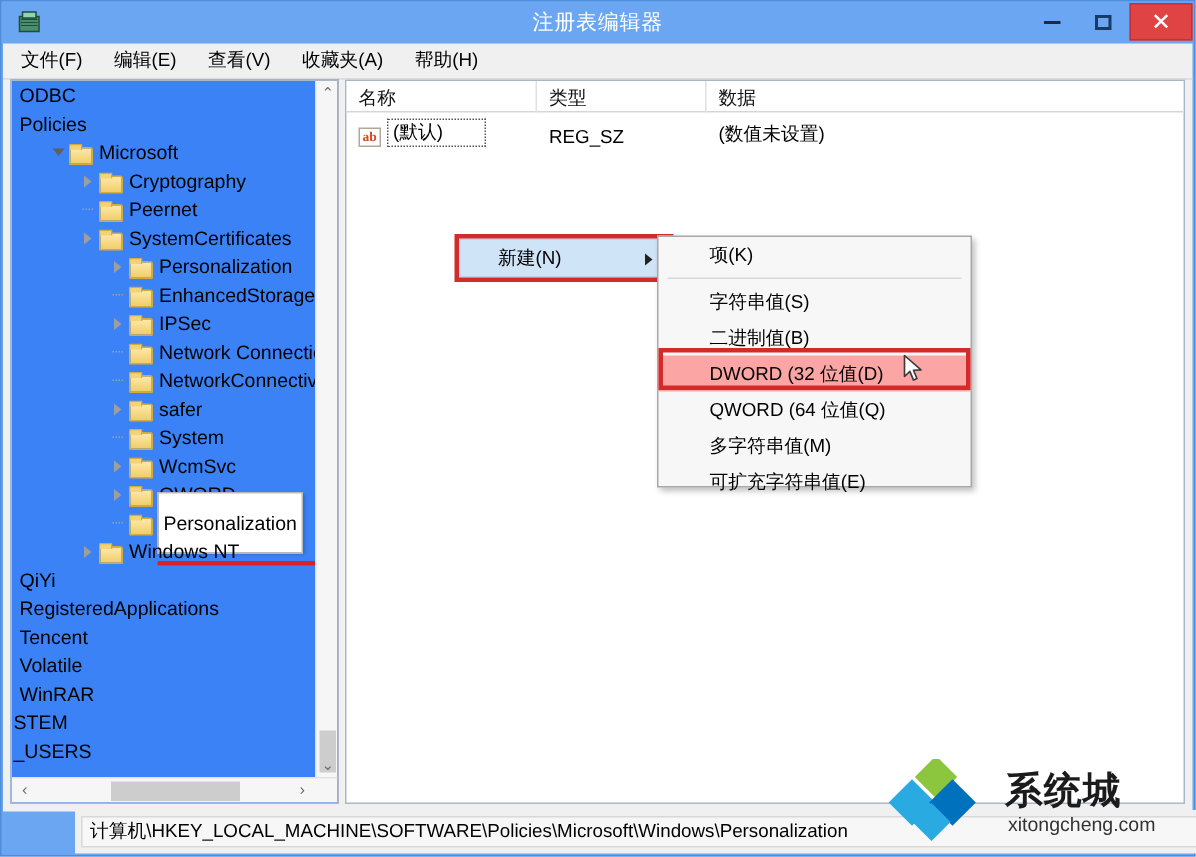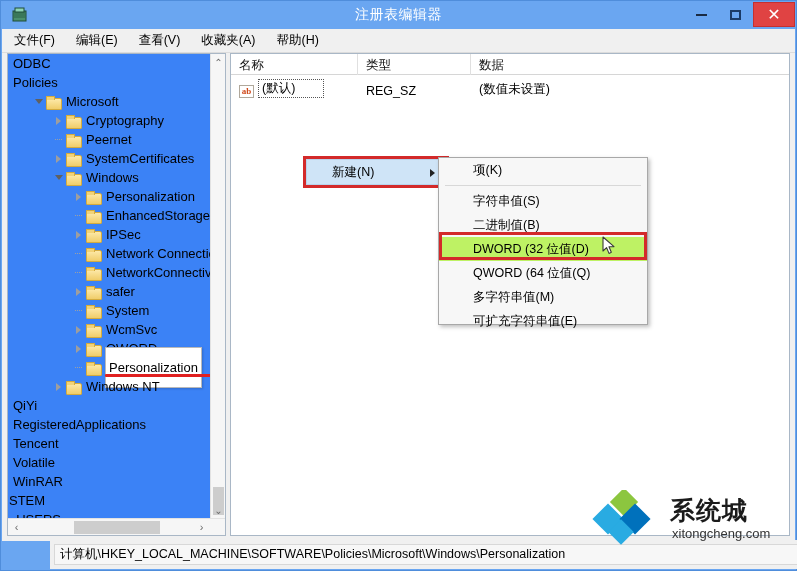--- a/index.html
+++ b/index.html
@@ -249,21 +249,21 @@
     border: 1px solid #a8a8a8;
     box-shadow: 2px 2px 4px rgba(0,0,0,.25);
   }
   .smi {
     height: 24px;
     display: flex; align-items: center;
     font-size: 12.5px; color: #000;
     padding-left: 34px;
     position: relative;
   }
-  .smi.hl { background: #bef264; }
+  .smi.hl { background: #fca5a5; }
   #sm-sep {
     height: 1px; background: #d8d8d8;
     margin: 3px 6px 3px 6px;
   }
   #sm-box {
     position: absolute; left: 437px; top: 179px;
     width: 208px; height: 28px;
     border: 3px solid #d32a2a;
     pointer-events: none;
   }
@@ -287,21 +287,21 @@
     border: 1px solid #d8d8d8;
     display: flex; align-items: center;
   }
   #status-text {
     font-size: 12.5px; color: #000;
     margin-left: 5px; white-space: nowrap;
   }
 
   
   #watermark {
-    position: absolute; right: 4px; bottom: 24px;
+    position: absolute; right: 4px; bottom: 8px;
     width: 200px; height: 56px;
     pointer-events: none;
   }
   #wm-text {
     position: absolute; left: 78px; top: 4px;
     font-size: 25px; font-weight: bold; color: #1b1b1b;
     letter-spacing: 1px;
     font-family: "DejaVu Sans", sans-serif;
   }
   #wm-sub {
@@ -375,28 +375,20 @@
             <span class="folder"></span>
             <span class="tlabel">Peernet</span>
           </div>
           <div class="tnode">
             <span style="display: inline-block; flex: 0 0 44px;"></span>
             <span class="tri">
               <span class="tri-c"></span>
             </span>
             <span class="folder"></span>
             <span class="tlabel">SystemCertificates</span>
-          </div>
-          <div class="tnode">
-            <span style="display: inline-block; flex: 0 0 44px;"></span>
-            <span class="tri">
-              <span class="tri-e"></span>
-            </span>
-            <span class="folder"></span>
-            <span class="tlabel">Windows</span>
           </div>
           <div class="tnode">
             <span style="display: inline-block; flex: 0 0 64px;"></span>
             <span class="tri">
               <span class="tri-c"></span>
             </span>
             <span class="folder"></span>
             <span class="tlabel">Personalization</span>
           </div>
           <div class="tnode">

